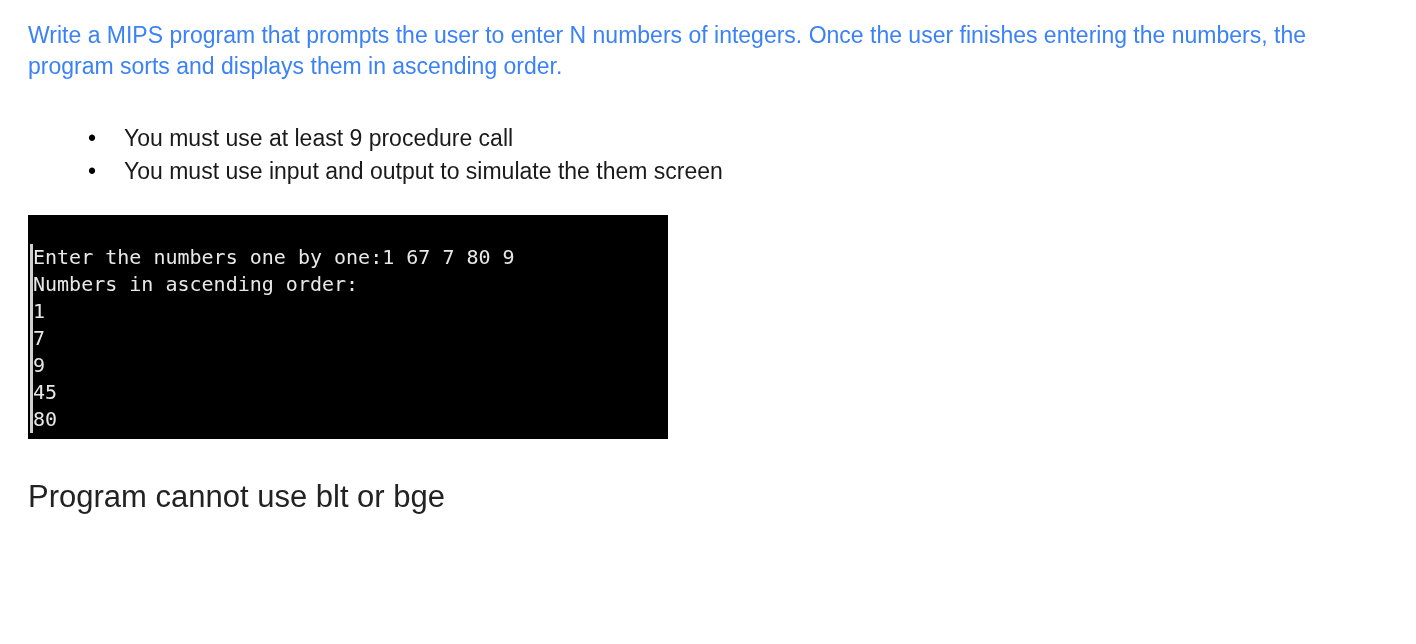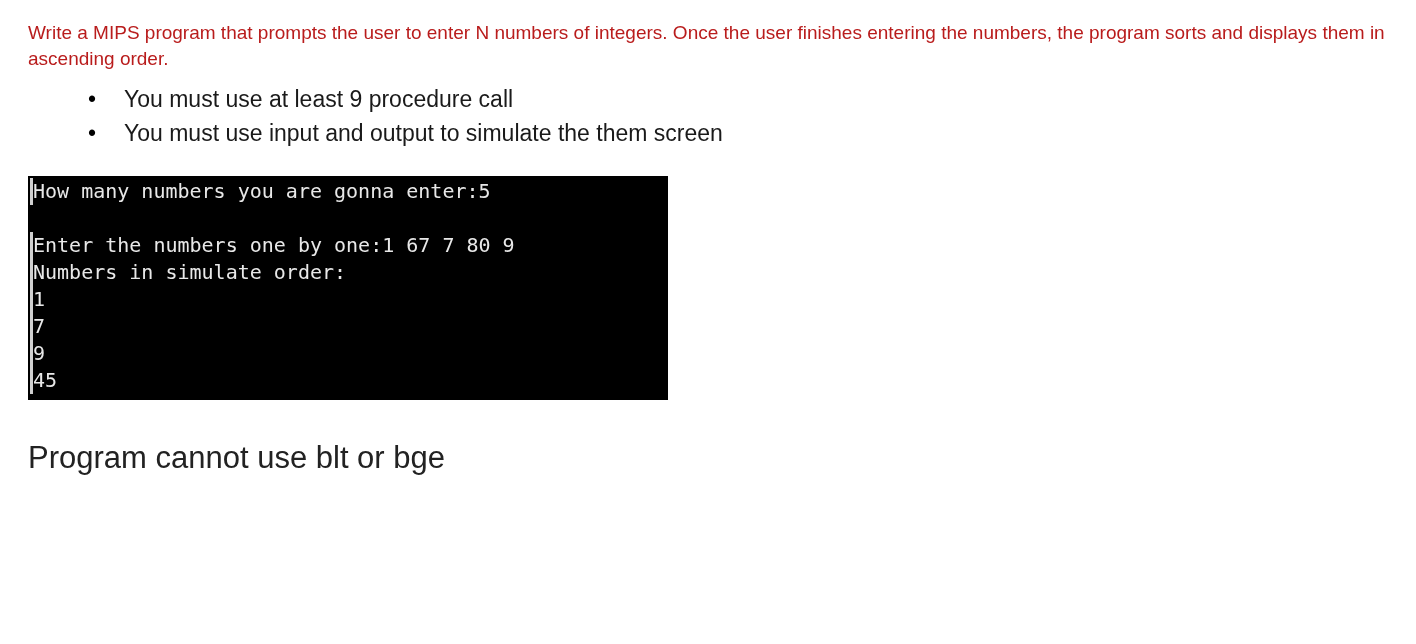--- a/index.html
+++ b/index.html
@@ -8,24 +8,24 @@
       box-sizing: border-box;
     }
     body {
       font-family: Verdana, Geneva, sans-serif;
       background: #ffffff;
       width: 1416px;
       padding: 20px 28px;
       color: #000000;
     }
     .intro-text {
-      font-size: 19px;
+      font-size: 23px;
       line-height: 1.35;
-      margin-bottom: 12px;
-      color: #b91c1c;
+      margin-bottom: 40px;
+      color: #3b82f6;
     }
     .requirements-list {
       list-style: none;
       margin-left: 60px;
       margin-bottom: 26px;
     }
     .requirements-list li {
       position: relative;
       font-size: 23px;
       line-height: 1.45;
@@ -71,23 +71,23 @@
 <body>
 
 <p class="intro-text">Write a MIPS program that prompts the user to enter N numbers of integers. Once the user finishes entering the numbers, the program sorts and displays them in ascending order.</p>
 
 <ul class="requirements-list">
   <li>You must use at least 9 procedure call</li>
   <li>You must use input and output to simulate the them screen</li>
 </ul>
 
 <div class="terminal">
-  <div class="terminal-line with-cursor">How many numbers you are gonna enter:5</div>
   <div class="terminal-blank"></div>
   <div class="terminal-line with-cursor">Enter the numbers one by one:1 67 7 80 9</div>
-  <div class="terminal-line with-cursor">Numbers in simulate order:</div>
+  <div class="terminal-line with-cursor">Numbers in ascending order:</div>
   <div class="terminal-line with-cursor">1</div>
   <div class="terminal-line with-cursor">7</div>
   <div class="terminal-line with-cursor">9</div>
   <div class="terminal-line with-cursor">45</div>
+  <div class="terminal-line with-cursor">80</div>
 </div>
 
 <p class="constraint-text">Program cannot use blt or bge</p>
 
 </body></html>

